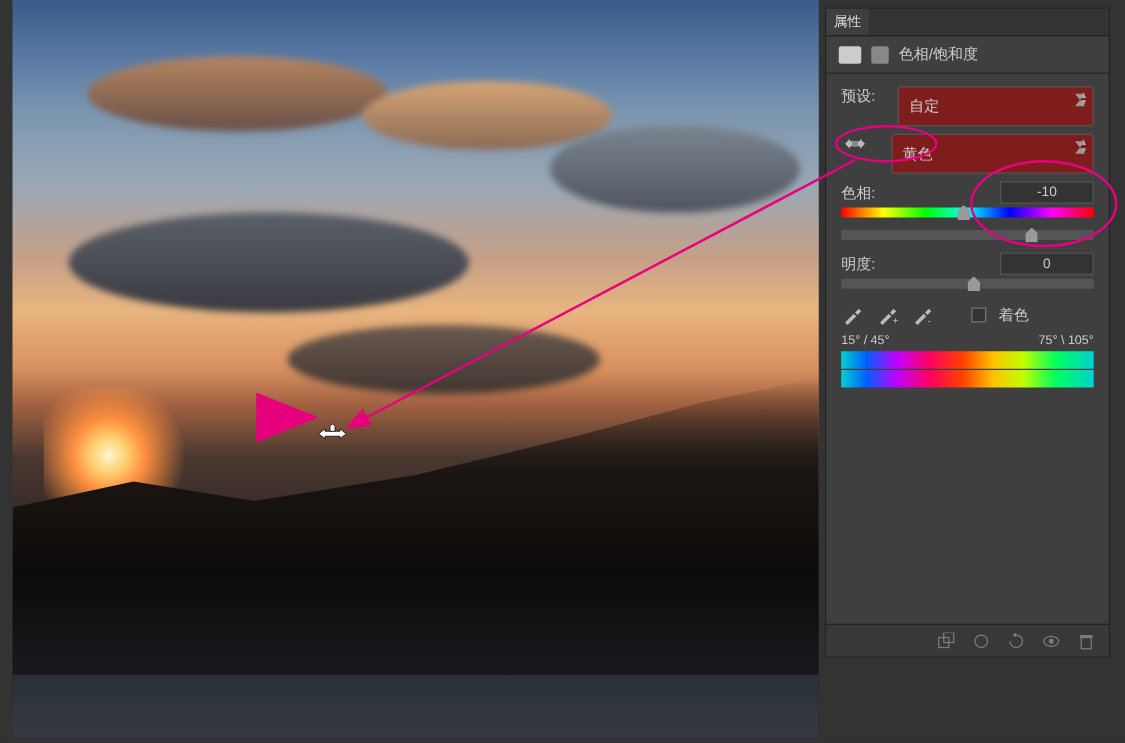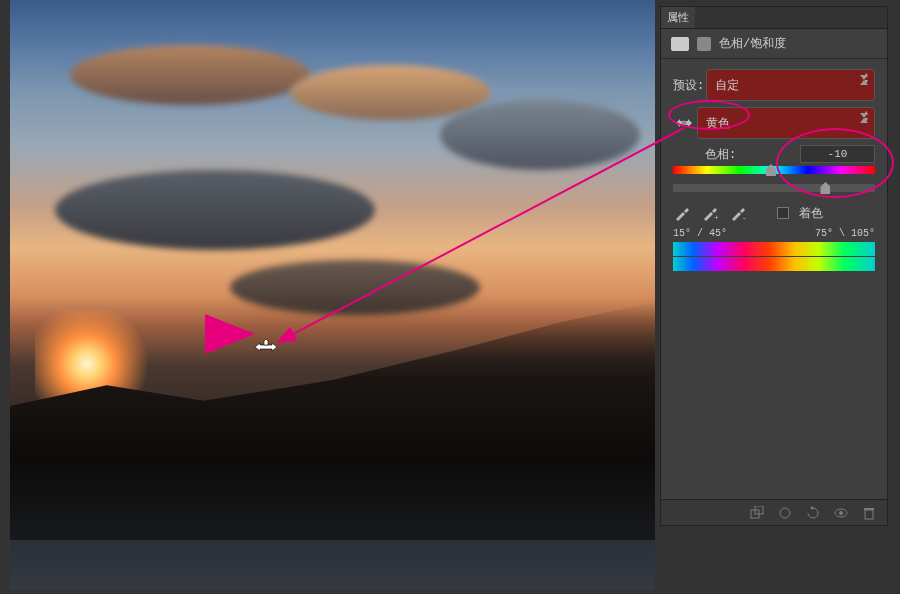--- a/index.html
+++ b/index.html
@@ -41,58 +41,57 @@
   .c3 { left: 430px; top: 100px; width: 200px; height: 70px; background: linear-gradient(to bottom, #7a8590, #505560); }
   .c4 { left: 45px; top: 170px; width: 320px; height: 80px; background: linear-gradient(to bottom, #5a6068, #3a3a40); }
   .c5 { left: 220px; top: 260px; width: 250px; height: 55px; background: linear-gradient(to bottom, #6a5a50, #403530); }
 
   .panel {
     position: absolute;
     right: 12px; top: 6px;
     width: 228px; height: 520px;
     background: #3f3f3f;
     border: 1px solid #222;
-    font-family: Liberation Mono, monospace;
   }
   .tabs {
     display: flex; height: 22px;
     background: #333;
     border-bottom: 1px solid #222;
     align-items: center;
     font-size: 11px;
   }
   .tab { padding: 3px 6px; color: #888; }
   .tab.active { color: #ddd; background: #3f3f3f; }
   .tab-rest { color: #666; padding: 3px 4px; letter-spacing: 1px; }
   .panel-header {
     display: flex; align-items: center;
     padding: 6px 10px; gap: 8px;
     border-bottom: 1px solid #2a2a2a;
   }
   .adj-icon { width: 18px; height: 14px; background: #ccc; border-radius: 2px; }
   .mask-icon { width: 14px; height: 14px; background: #888; border-radius: 2px; }
   .panel-body { padding: 10px 12px; }
-  .row { display: flex; align-items: center; margin-bottom: 6px; gap: 2px; }
+  .row { display: flex; margin-bottom: 6px; gap: 18px; }
   .dropdown {
     flex: 1; height: 32px; background: #7f1d1d;
     border: 1px solid #555; border-radius: 3px;
     display: flex; align-items: center; padding: 0 8px;
     position: relative; color: #ccc;
   }
   .dropdown::after {
     content: ""; position: absolute; right: 6px; top: 5px;
     width: 0; height: 0; border-left: 4px solid transparent;
     border-right: 4px solid transparent; border-top: 5px solid #999;
     border-bottom: 5px solid #999; border-top-color: #999;
   }
   .dd-arrows { position: absolute; right: 5px; top: 2px; font-size: 9px; color: #aaa; line-height: 7px; }
   .scrubby { width: 22px; height: 16px; display: flex; align-items: center; justify-content: center; }
   .scrubby svg { width: 20px; height: 14px; }
   .slider-row { margin-bottom: 10px; }
-  .slider-labels { display: flex; justify-content: space-between; align-items: center; margin-bottom: 3px; margin-left: 32px; }
+  .slider-labels { display: flex; justify-content: space-between; align-items: center; margin-bottom: 3px; }
   .value-box {
     width: 75px; height: 18px; background: #333;
     border: 1px solid #555; text-align: center;
     color: #ccc; font-size: 11px; line-height: 16px;
   }
   .track { position: relative; height: 8px; border-radius: 1px; }
   .hue-track { background: linear-gradient(to right, #f00, #ff0, #0f0, #0ff, #00f, #f0f, #f00); }
   .gray-track { background: #555; }
   .thumb { position: absolute; top: -2px; width: 10px; height: 12px; background: #999; clip-path: polygon(50% 0%, 100% 40%, 100% 100%, 0% 100%, 0% 40%); }
   .eyedroppers { display: flex; gap: 10px; align-items: center; margin: 12px 0 6px; }
@@ -176,20 +175,29 @@
         <div class="thumb" style="left:46%"></div>
       </div>
     </div>
 
     <div class="slider-row">
       <div class="track gray-track">
         <div class="thumb" style="left:73%"></div>
       </div>
     </div>
 
+    <div class="slider-row">
+      <div class="slider-labels">
+        <span>明度:</span>
+        <div class="value-box">0</div>
+      </div>
+      <div class="track gray-track">
+        <div class="thumb" style="left:50%"></div>
+      </div>
+    </div>
 
     <div class="eyedroppers">
       <div class="eyedropper"><svg viewBox="0 0 18 18">
             <path d="M3 15 L10 8 L12 10 L5 17 Z M11 7 L14 4 L16 6 L13 9 Z" fill="#bbb"></path>
           </svg></div>
       <div class="eyedropper"><svg viewBox="0 0 18 18">
             <path d="M3 15 L10 8 L12 10 L5 17 Z M11 7 L14 4 L16 6 L13 9 Z" fill="#bbb"></path>
             <text x="13" y="16" font-size="8" fill="#bbb">+</text>
           </svg></div>
       <div class="eyedropper"><svg viewBox="0 0 18 18">

